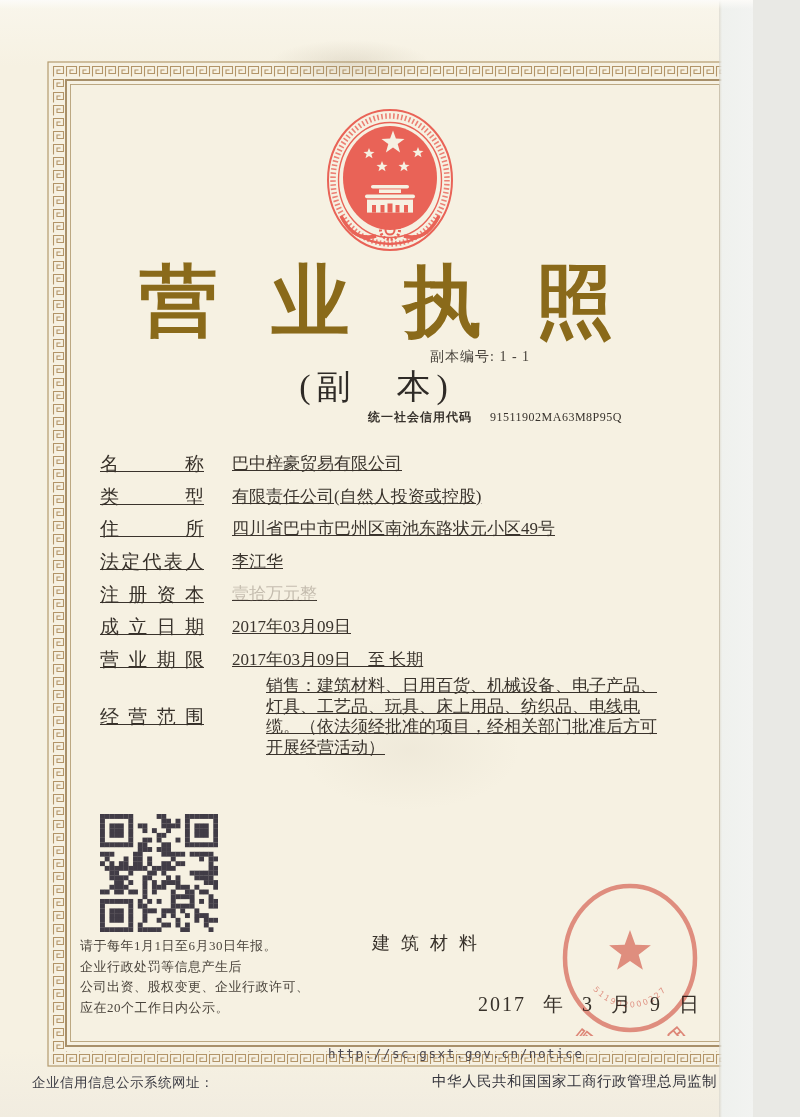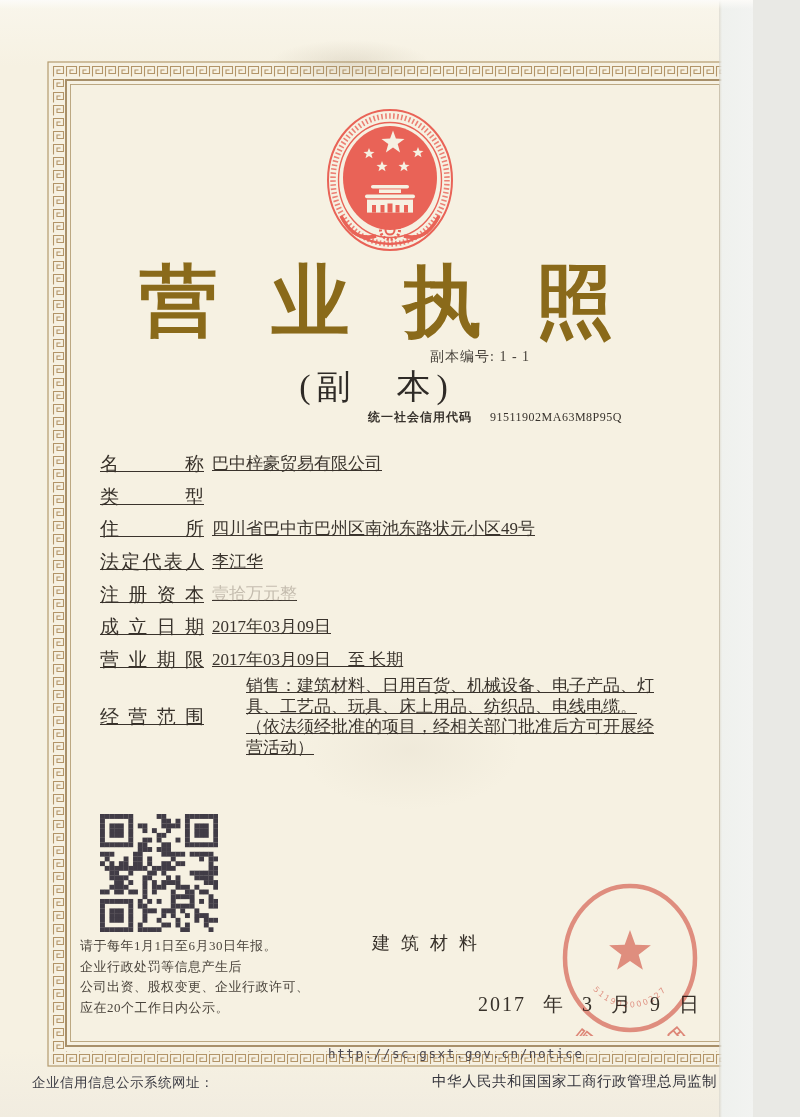--- a/index.html
+++ b/index.html
@@ -28,21 +28,21 @@
   .credit-label{display:inline-block;font-family:"Liberation Sans","DejaVu Sans",sans-serif;
                 font-weight:600;font-size:12px;color:#37322c;letter-spacing:1px;}
   .credit-code{display:inline-block;margin-left:14px;font-size:12px;color:#37322c;
                font-family:"Liberation Serif",serif;letter-spacing:.5px;}
 
   .fields{left:100px;top:448px;width:560px;}
   .frow{display:flex;align-items:center;height:32.6px;text-decoration:underline;}
   .frow:last-child{height:auto;gap:34px;}
   .flabel{flex:0 0 104px;font-size:19px;color:#37312a;text-align:justify;text-align-last:justify;
           font-family:"Liberation Serif",serif;line-height:22px;}
-  .fvalue{margin-left:8px;font-size:17px;color:#3a342d;line-height:20.5px;width:452px;}
+  .fvalue{margin-left:28px;font-size:17px;color:#3a342d;line-height:20.5px;width:452px;}
   .obscured{color:rgba(122,110,98,.4);}
 
   .watermark{left:214px;top:568px;font-family:"DejaVu Sans","Liberation Sans",sans-serif;
              font-weight:700;font-size:31px;color:#e8392b;white-space:nowrap;letter-spacing:.5px;
              opacity:.93;z-index:6;}
 
   .qr{left:100px;top:814px;}
   .notice{left:80px;top:936px;font-size:13px;color:#4a443c;line-height:20.6px;letter-spacing:.5px;}
   .reg-label{left:372px;top:931px;font-size:18px;color:#37312a;letter-spacing:11px;white-space:nowrap;}
   .reg-date{left:478px;top:991px;font-size:20px;color:#37312a;white-space:nowrap;word-spacing:10px;letter-spacing:2px;z-index:3;}
@@ -115,20 +115,21 @@
     <span class="credit-code">91511902MA63M8P95Q</span>
   </div>
 
   <div class="abs fields">
     <div class="frow">
       <span class="flabel">名称</span>
       <span class="fvalue">巴中梓豪贸易有限公司</span>
     </div>
     <div class="frow">
       <span class="flabel">类型</span>
+      <span class="fvalue">有限责任公司(自然人投资或控股)</span>
     </div>
     <div class="frow">
       <span class="flabel">住所</span>
       <span class="fvalue">四川省巴中市巴州区南池东路状元小区49号</span>
     </div>
     <div class="frow">
       <span class="flabel">法定代表人</span>
       <span class="fvalue">李江华</span>
     </div>
     <div class="frow">

